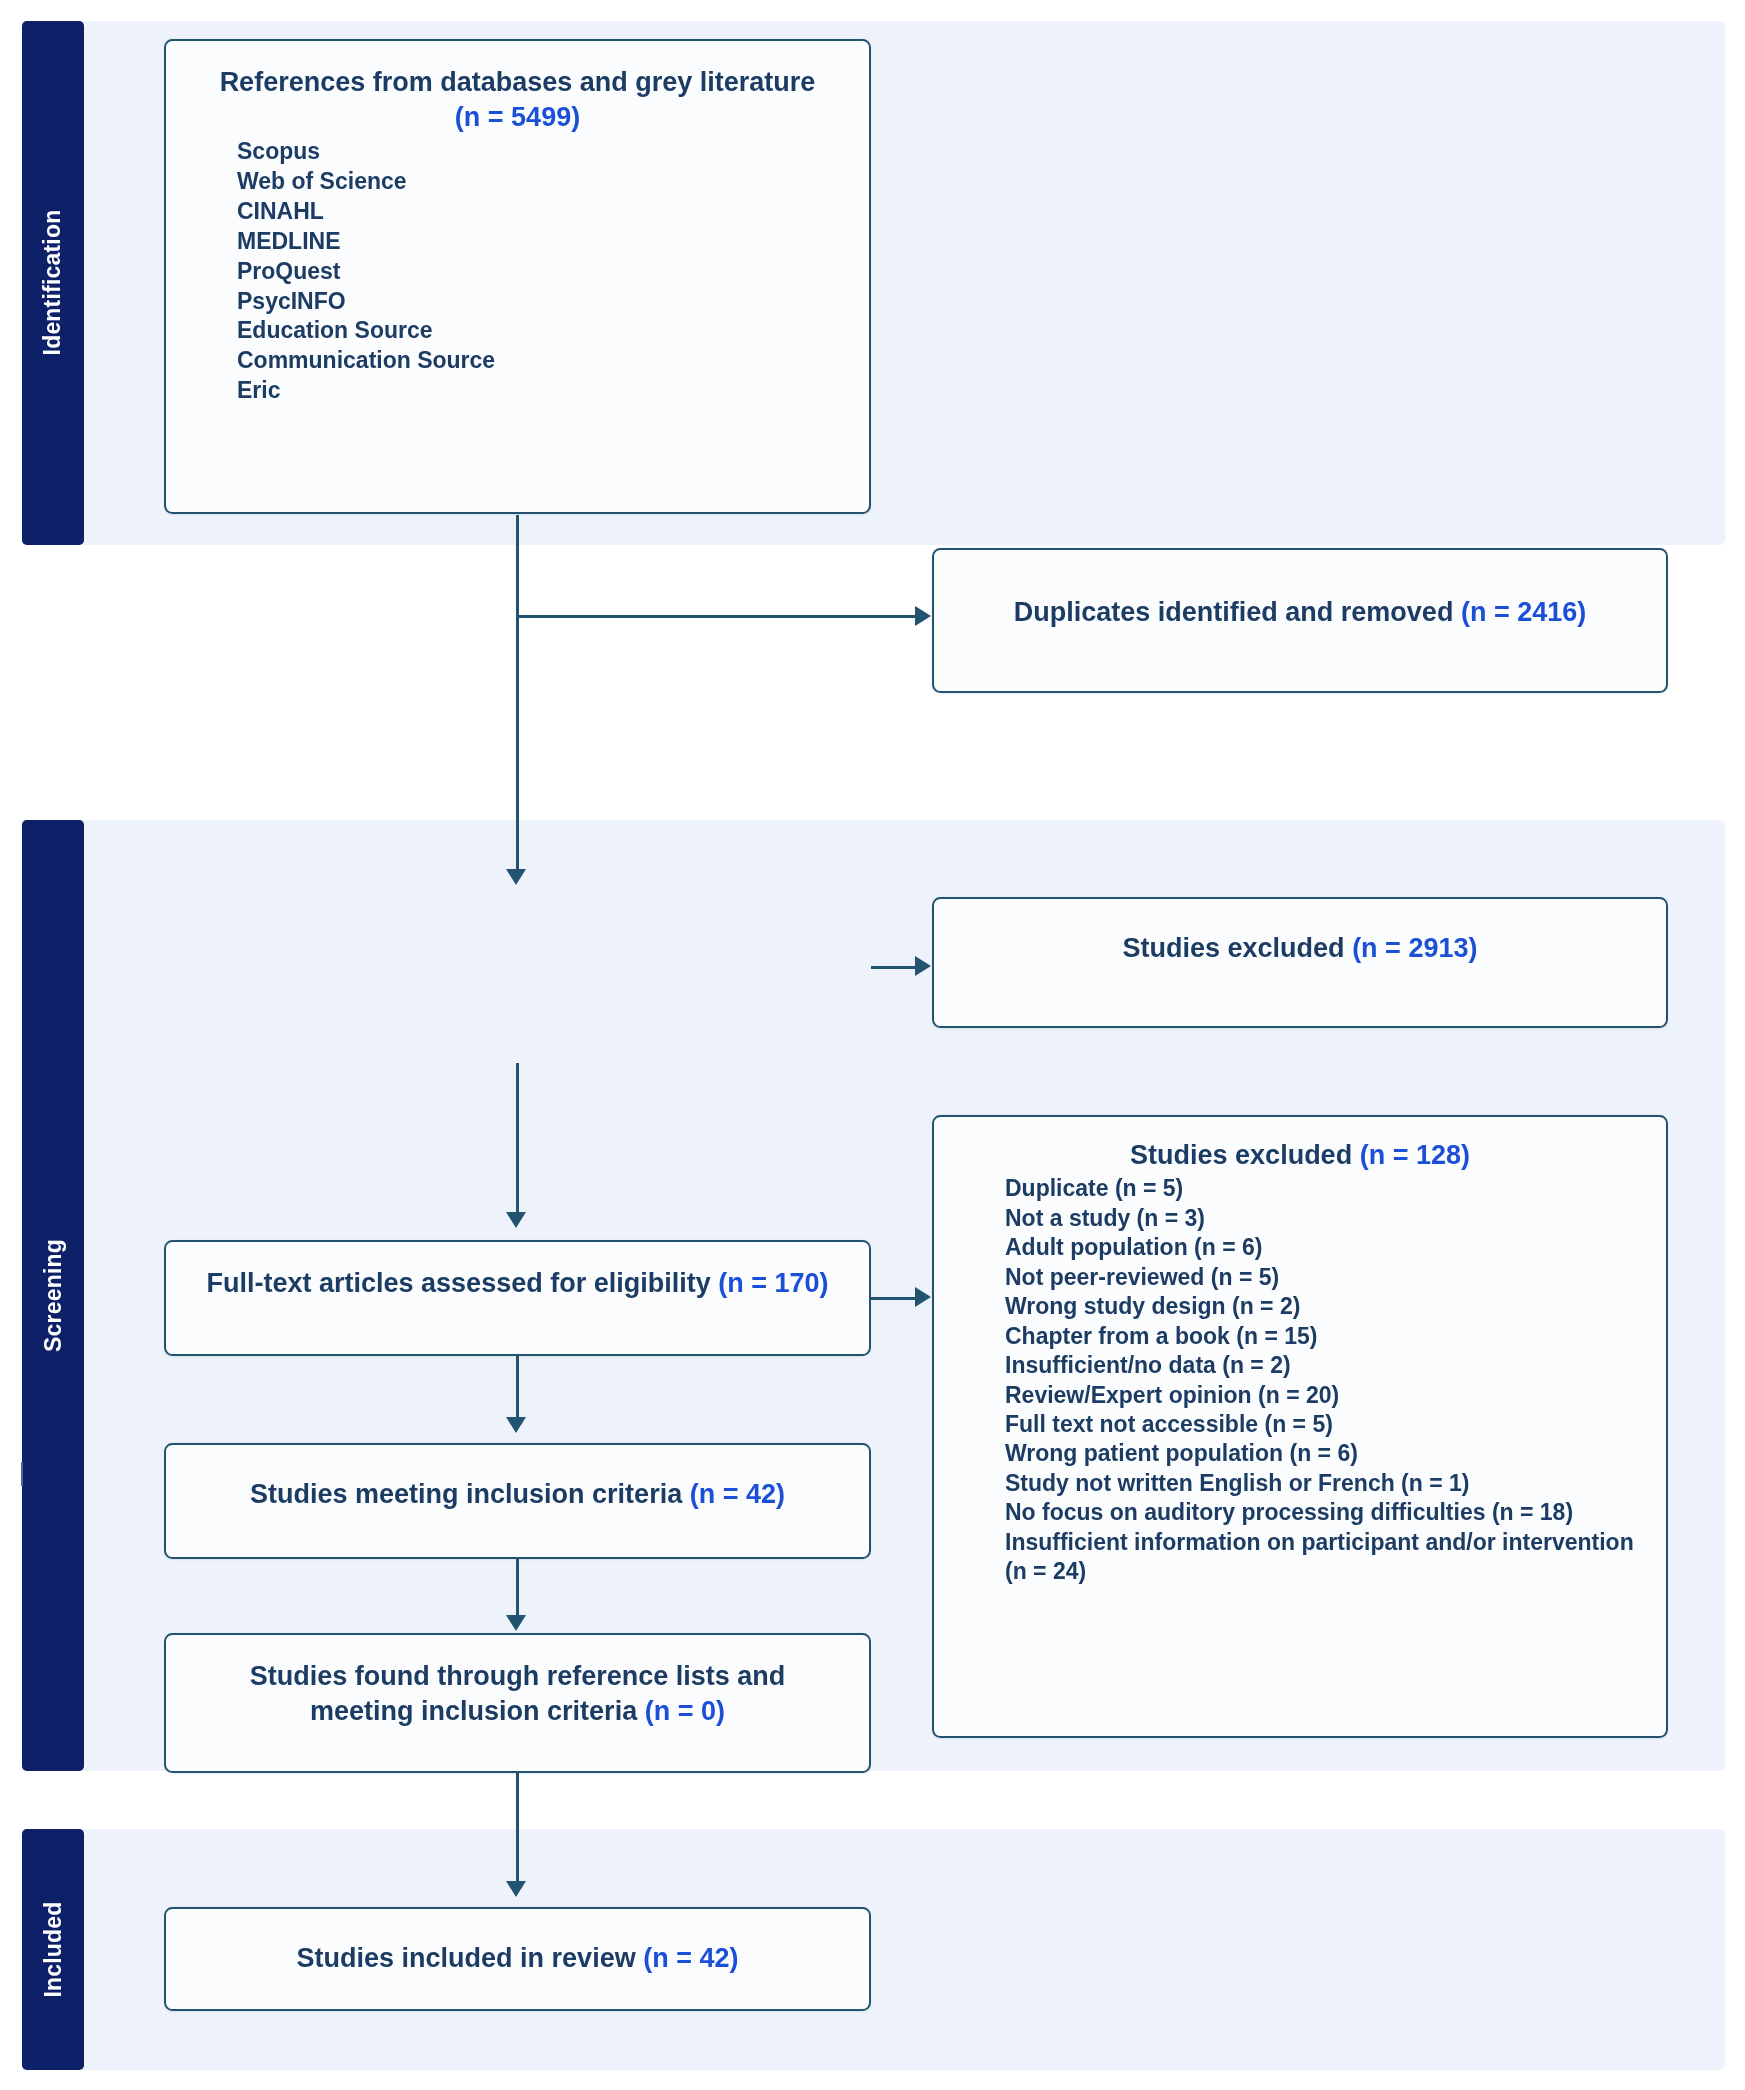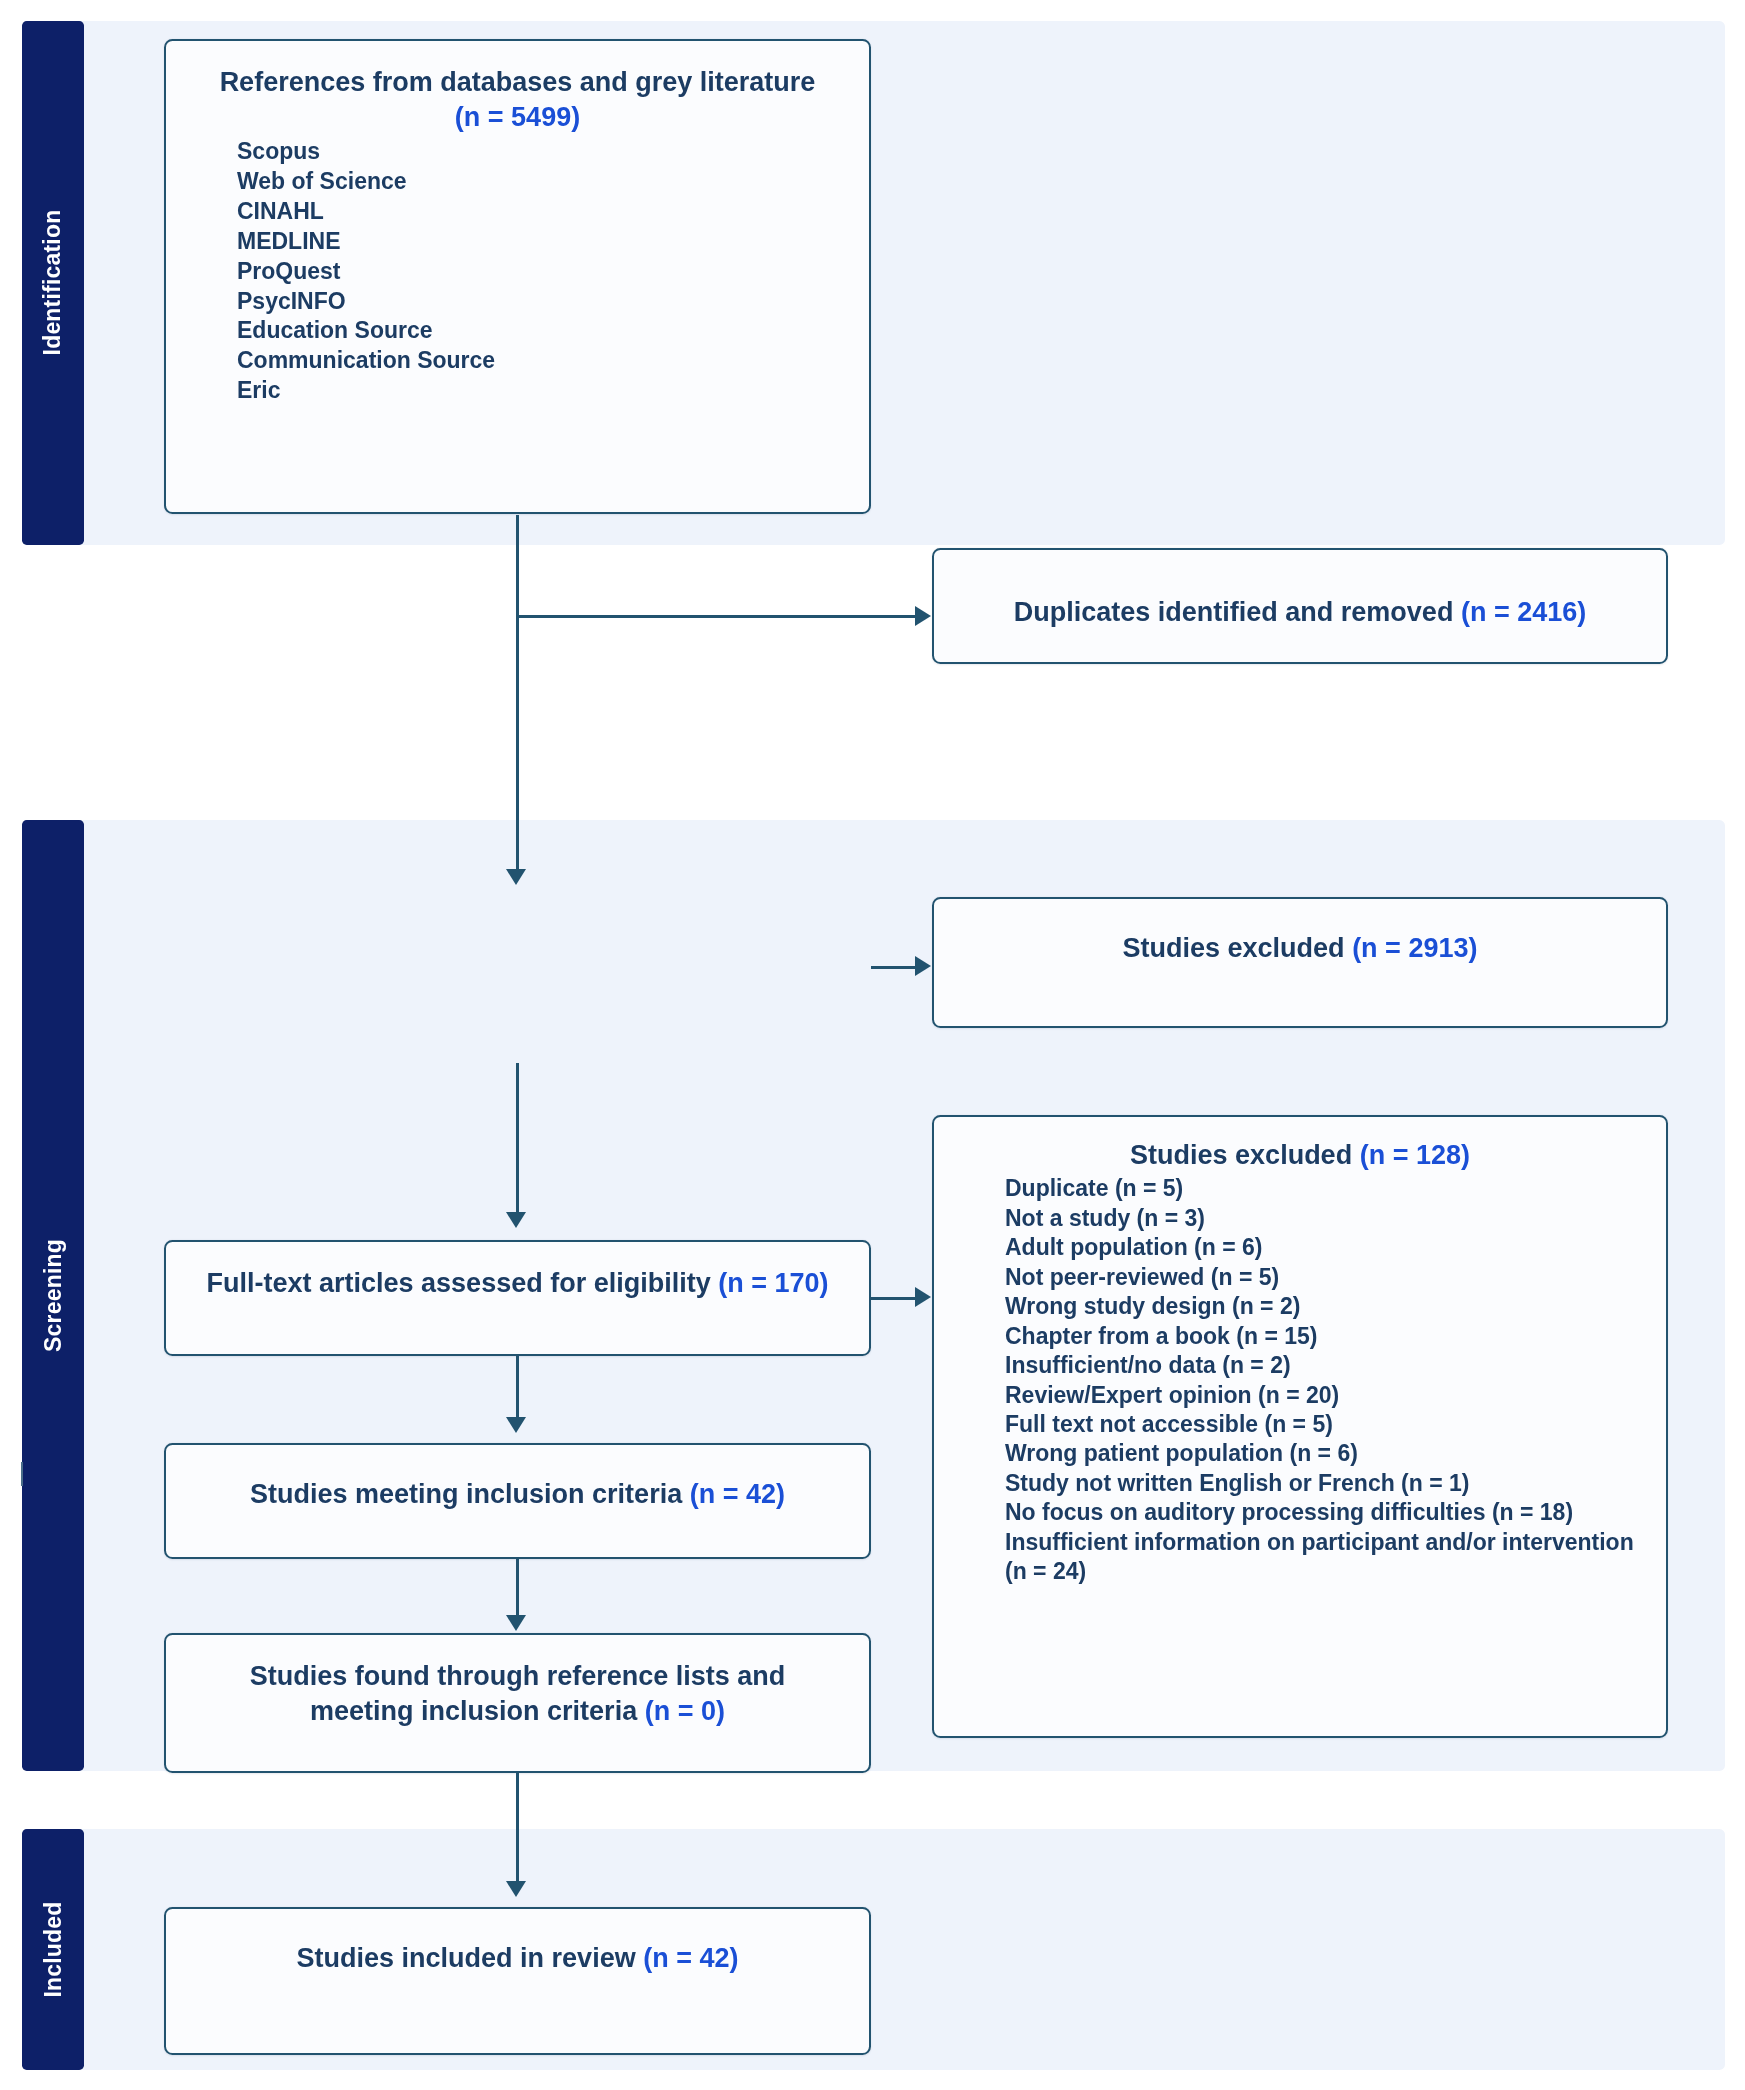--- a/index.html
+++ b/index.html
@@ -151,21 +151,21 @@
         <li>MEDLINE</li>
         <li>ProQuest</li>
         <li>PsycINFO</li>
         <li>Education Source</li>
         <li>Communication Source</li>
         <li>Eric</li>
       </ul>
     </div>
   </div>
 
-  <div class="box" style="left:932px; top:548px; width:736px; height:116px;">
+  <div class="box" style="left:932px; top:548px; width:736px; height:145px;">
     <div class="box-inner" style="padding-top:45px;">
       <div class="btext">
         <span>Duplicates identified and removed </span><span class="n">(n = 2416)</span>
       </div>
     </div>
   </div>
 
   <div class="vline" style="left:516px; top:515px; height:365px;"></div>
   <div class="hline" style="left:516px; top:615px; width:399px;"></div>
   <div class="arrow-right" style="left:915px; top:606px;"></div>
@@ -239,21 +239,21 @@
       <div class="btext">
         <span>Studies found through reference lists and</span><br>
         <span>meeting inclusion criteria </span><span class="n">(n = 0)</span>
       </div>
     </div>
   </div>
 
   <div class="vline" style="left:516px; top:1773px; width:2.8px; height:119px;"></div>
   <div class="arrow-down" style="left:506px; top:1881px;"></div>
 
-  <div class="box" style="left:164px; top:1907px; width:707px; height:148px;">
+  <div class="box" style="left:164px; top:1907px; width:707px; height:104px;">
     <div class="box-inner" style="padding-top:32px;">
       <div class="btext">
         <span>Studies included in review </span><span class="n">(n = 42)</span>
       </div>
     </div>
   </div>
 
 </div>
 
 

